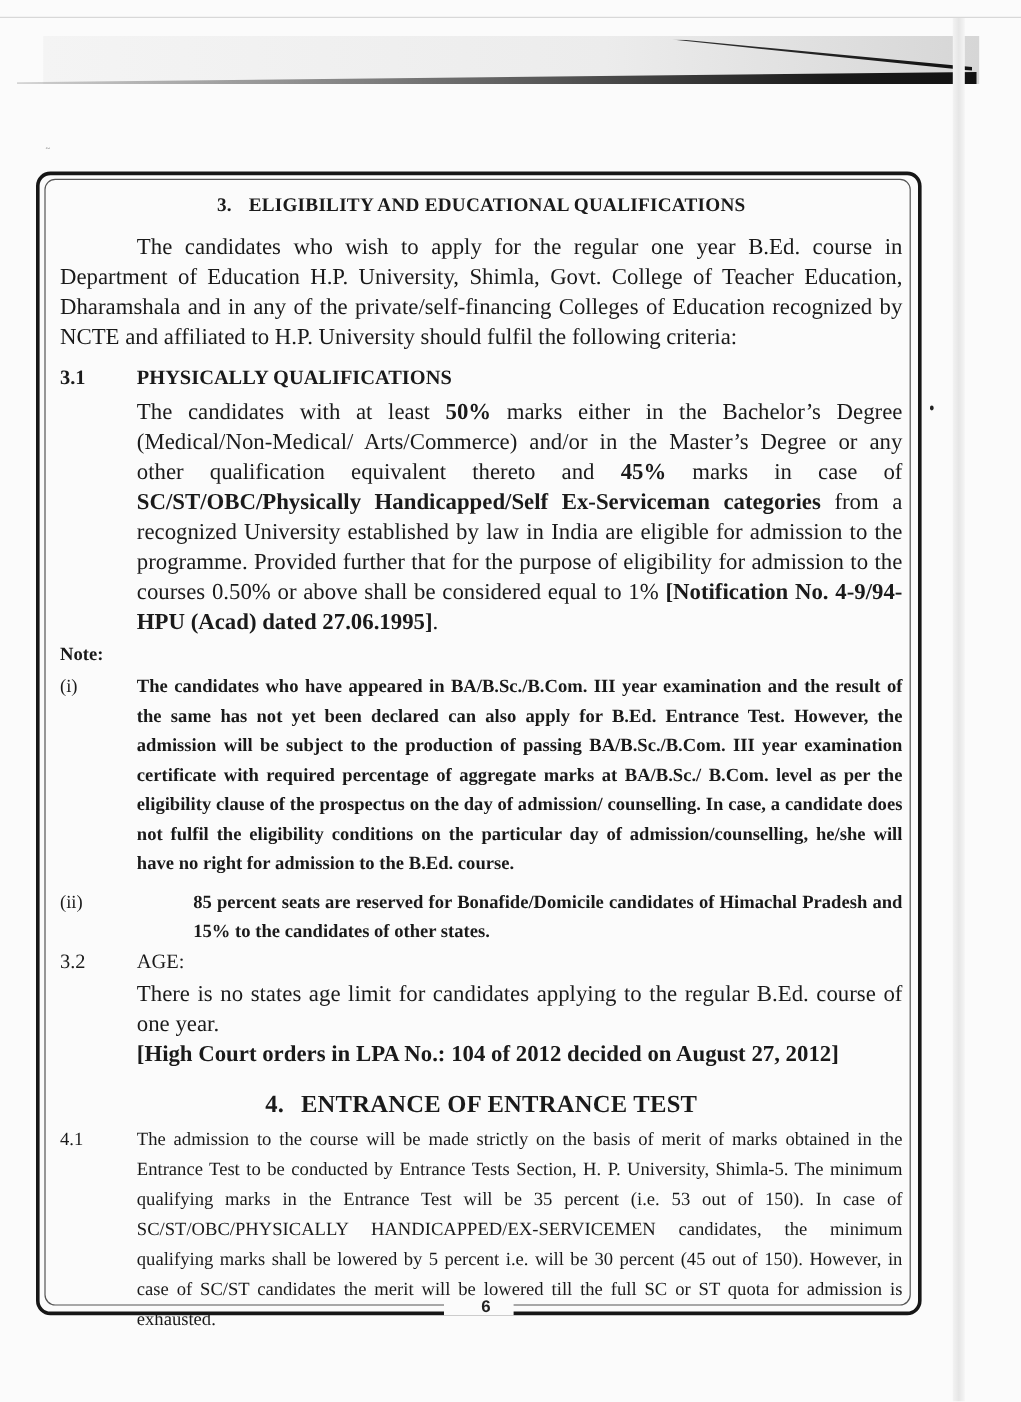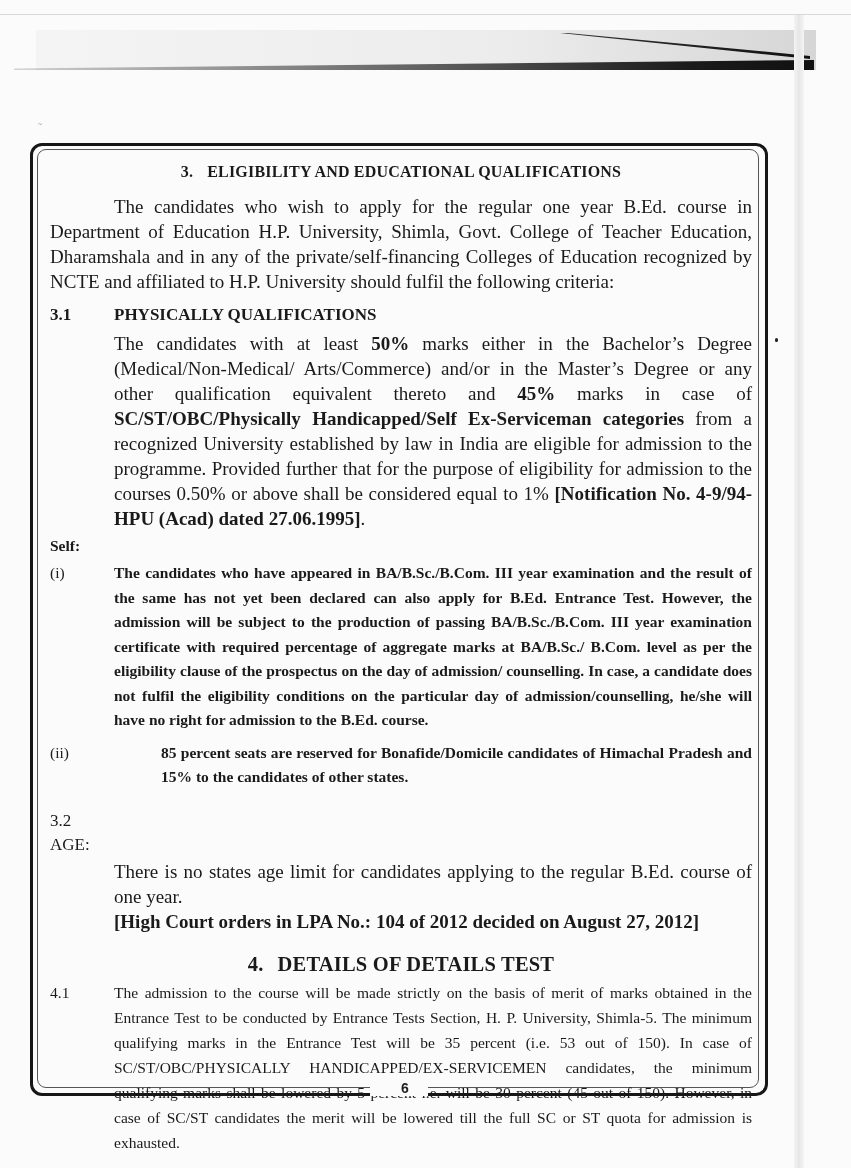--- a/index.html
+++ b/index.html
@@ -90,40 +90,40 @@
   <p class="p indent" style="margin-top:9px;">The candidates who wish to apply for the regular one year B.Ed. course in Department of Education H.P. University, Shimla, Govt. College of Teacher Education, Dharamshala and in any of the private/self-financing Colleges of Education recognized by NCTE and affiliated to H.P. University should fulfil the following criteria:</p>
 
   <div class="sec-head" style="margin-top:9px;">
     <span class="sec-num">3.1</span>
     <span>PHYSICALLY QUALIFICATIONS</span>
   </div>
   <p class="p sec-body" style="margin-top:4px;">
     <span>The candidates with at least </span><span class="b">50%</span><span> marks either in the Bachelor’s Degree (Medical/Non-Medical/ Arts/Commerce) and/or in the Master’s Degree or any other qualification equivalent thereto and </span><span class="b">45%</span><span> marks in case of </span><span class="b">SC/ST/OBC/Physically Handicapped/Self Ex-Serviceman categories</span><span> from a recognized University established by law in India are eligible for admission to the programme. Provided further that for the purpose of eligibility for admission to the courses 0.50% or above shall be considered equal to 1%  </span><span class="b">[Notification No. 4-9/94-HPU (Acad) dated 27.06.1995]</span><span>.</span>
   </p>
 
-  <div class="note-label" style="margin-top:3px;">Self:</div>
+  <div class="note-label" style="margin-top:3px;">Note:</div>
 
   <div class="note-row" style="margin-top:3px;">
     <span class="idx">(i)</span>
     <span class="txt">The candidates who have appeared in BA/B.Sc./B.Com. III year examination and the result of the same has not yet been declared can also apply for B.Ed. Entrance Test. However, the admission will be subject to the production of passing BA/B.Sc./B.Com. III year examination certificate with required percentage of aggregate marks at BA/B.Sc./ B.Com. level as per the eligibility clause of the prospectus on the day of admission/ counselling. In case, a candidate does not fulfil the eligibility conditions on the particular day of admission/counselling, he/she will have no right for admission to the B.Ed. course.</span>
   </div>
   <div class="note-row" style="margin-top:8px;gap:47px;">
     <span class="idx">(ii)</span>
     <span class="txt">85 percent seats are reserved for Bonafide/Domicile candidates of Himachal Pradesh and 15% to the candidates of other states.</span>
   </div>
 
-  <div class="sec-head" style="margin-top:19px; font-weight:normal;flex-direction:column;">
+  <div class="sec-head" style="margin-top:0; font-weight:normal;">
     <span class="sec-num" style="font-weight:normal;">3.2</span>
     <span>AGE:</span>
   </div>
   <p class="p sec-body" style="margin-top:2px;">There is no states age limit for candidates applying to the regular B.Ed. course of one year.</p>
   <p class="p sec-body b">[High Court orders in LPA No.: 104 of 2012 decided on August 27, 2012]</p>
 
   <h2 class="h-main" style="margin-top:17px; font-size:20.5px;">
-    <span class="num">4.</span><span>DETAILS OF DETAILS TEST</span>
+    <span class="num">4.</span><span>ENTRANCE OF ENTRANCE TEST</span>
   </h2>
 
   <div class="row4" style="margin-top:3px;">
     <span class="idx">4.1</span>
     <span class="txt">The admission to the course will be made strictly on the basis of merit of marks obtained in the Entrance Test to be conducted by Entrance Tests Section, H. P. University, Shimla-5. The minimum qualifying marks in the Entrance Test will be 35 percent (i.e. 53 out of 150). In case of SC/ST/OBC/PHYSICALLY HANDICAPPED/EX-SERVICEMEN candidates, the minimum qualifying marks shall be lowered by 5 percent i.e. will be 30 percent (45 out of 150). However, in case of SC/ST candidates the merit will be lowered till the full SC or ST quota for admission is exhausted.</span>
   </div>
 </div>
 
 <div class="pgnum-gap"></div>
 <div class="pgnum">6</div>

